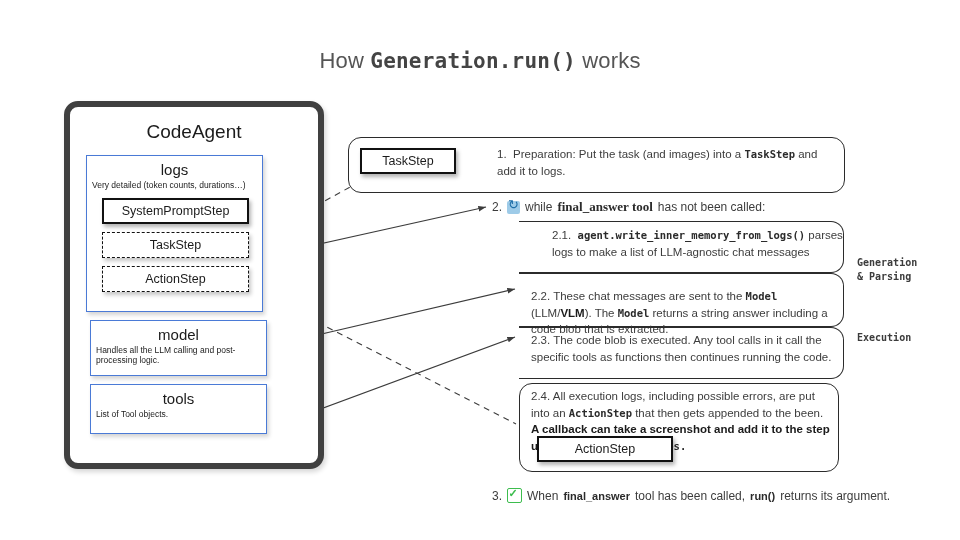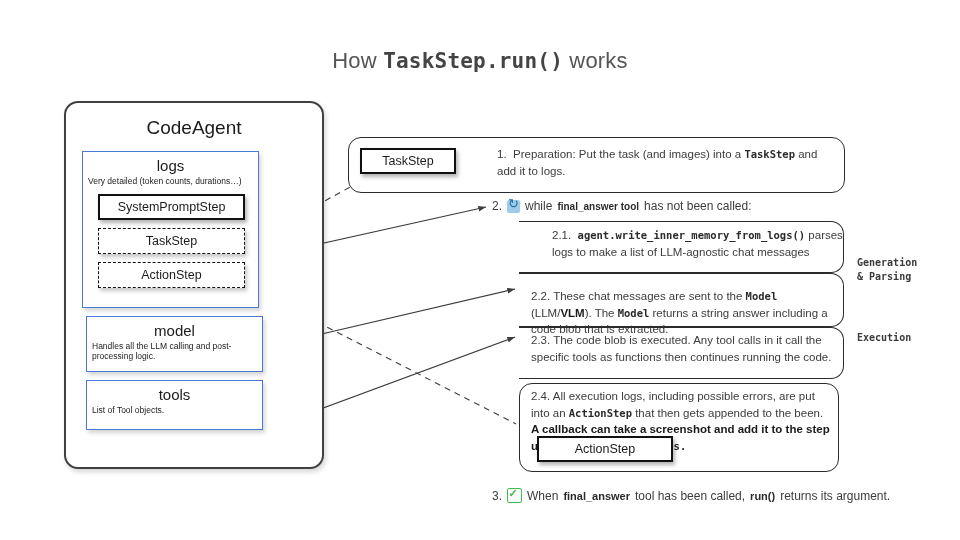--- a/index.html
+++ b/index.html
@@ -46,21 +46,21 @@
     pointer-events: none;
   }
 
   
   #agent-panel {
     position: absolute;
     left: 64px;
     top: 101px;
     width: 260px;
     height: 368px;
-    border: 2px solid #404040;
+    border: 6px solid #404040;
     border-radius: 14px;
     background: #ffffff;
     box-shadow: 2px 3px 5px rgba(0,0,0,0.16);
     box-sizing: border-box;
   }
   #agent-title {
     position: absolute;
     left: 0;
     top: 14px;
     width: 100%;
@@ -172,23 +172,23 @@
     left: 492px;
     top: 199px;
     font-size: 12px;
     color: #3c3c3c;
     white-space: nowrap;
     display: flex;
     align-items: center;
     gap: 5px;
   }
   #step2-line .mono {
-    font-family: Liberation Sans, sans-serif;
-    font-weight: bold;
-    font-size: 10px;
+    font-family: Liberation Serif, serif;
+    font-weight: bold;
+    font-size: 13px;
     color: #2b2b2b;
   }
 
   
   #step3-line {
     position: absolute;
     left: 492px;
     top: 488px;
     font-size: 12px;
     color: #3c3c3c;
@@ -268,21 +268,21 @@
     white-space: pre-line;
   }
   #lbl-gen  { left: 857px; top: 256px; }
   #lbl-exec { left: 857px; top: 331px; }
 </style>
 </head>
 <body>
 
 <div id="canvas">
 
-  <div id="title"><span>How </span><span class="mono">TaskStep.run()</span><span> works</span></div>
+  <div id="title"><span>How </span><span class="mono">Generation.run()</span><span> works</span></div>
 
   <svg id="links" viewBox="0 0 960 540">
     <defs>
       <marker id="ah" markerWidth="9" markerHeight="9" refX="8" refY="3" orient="auto">
         <path d="M0,0 L8,3 L0,6 z" fill="#3c3c3c"></path>
       </marker>
       <marker id="ah-s" markerWidth="8" markerHeight="8" refX="7" refY="2.6" orient="auto">
         <path d="M0,0 L7,2.6 L0,5.2 z" fill="#3c3c3c"></path>
       </marker>
       <marker id="ah-b" markerWidth="9" markerHeight="9" refX="8" refY="3" orient="auto">

